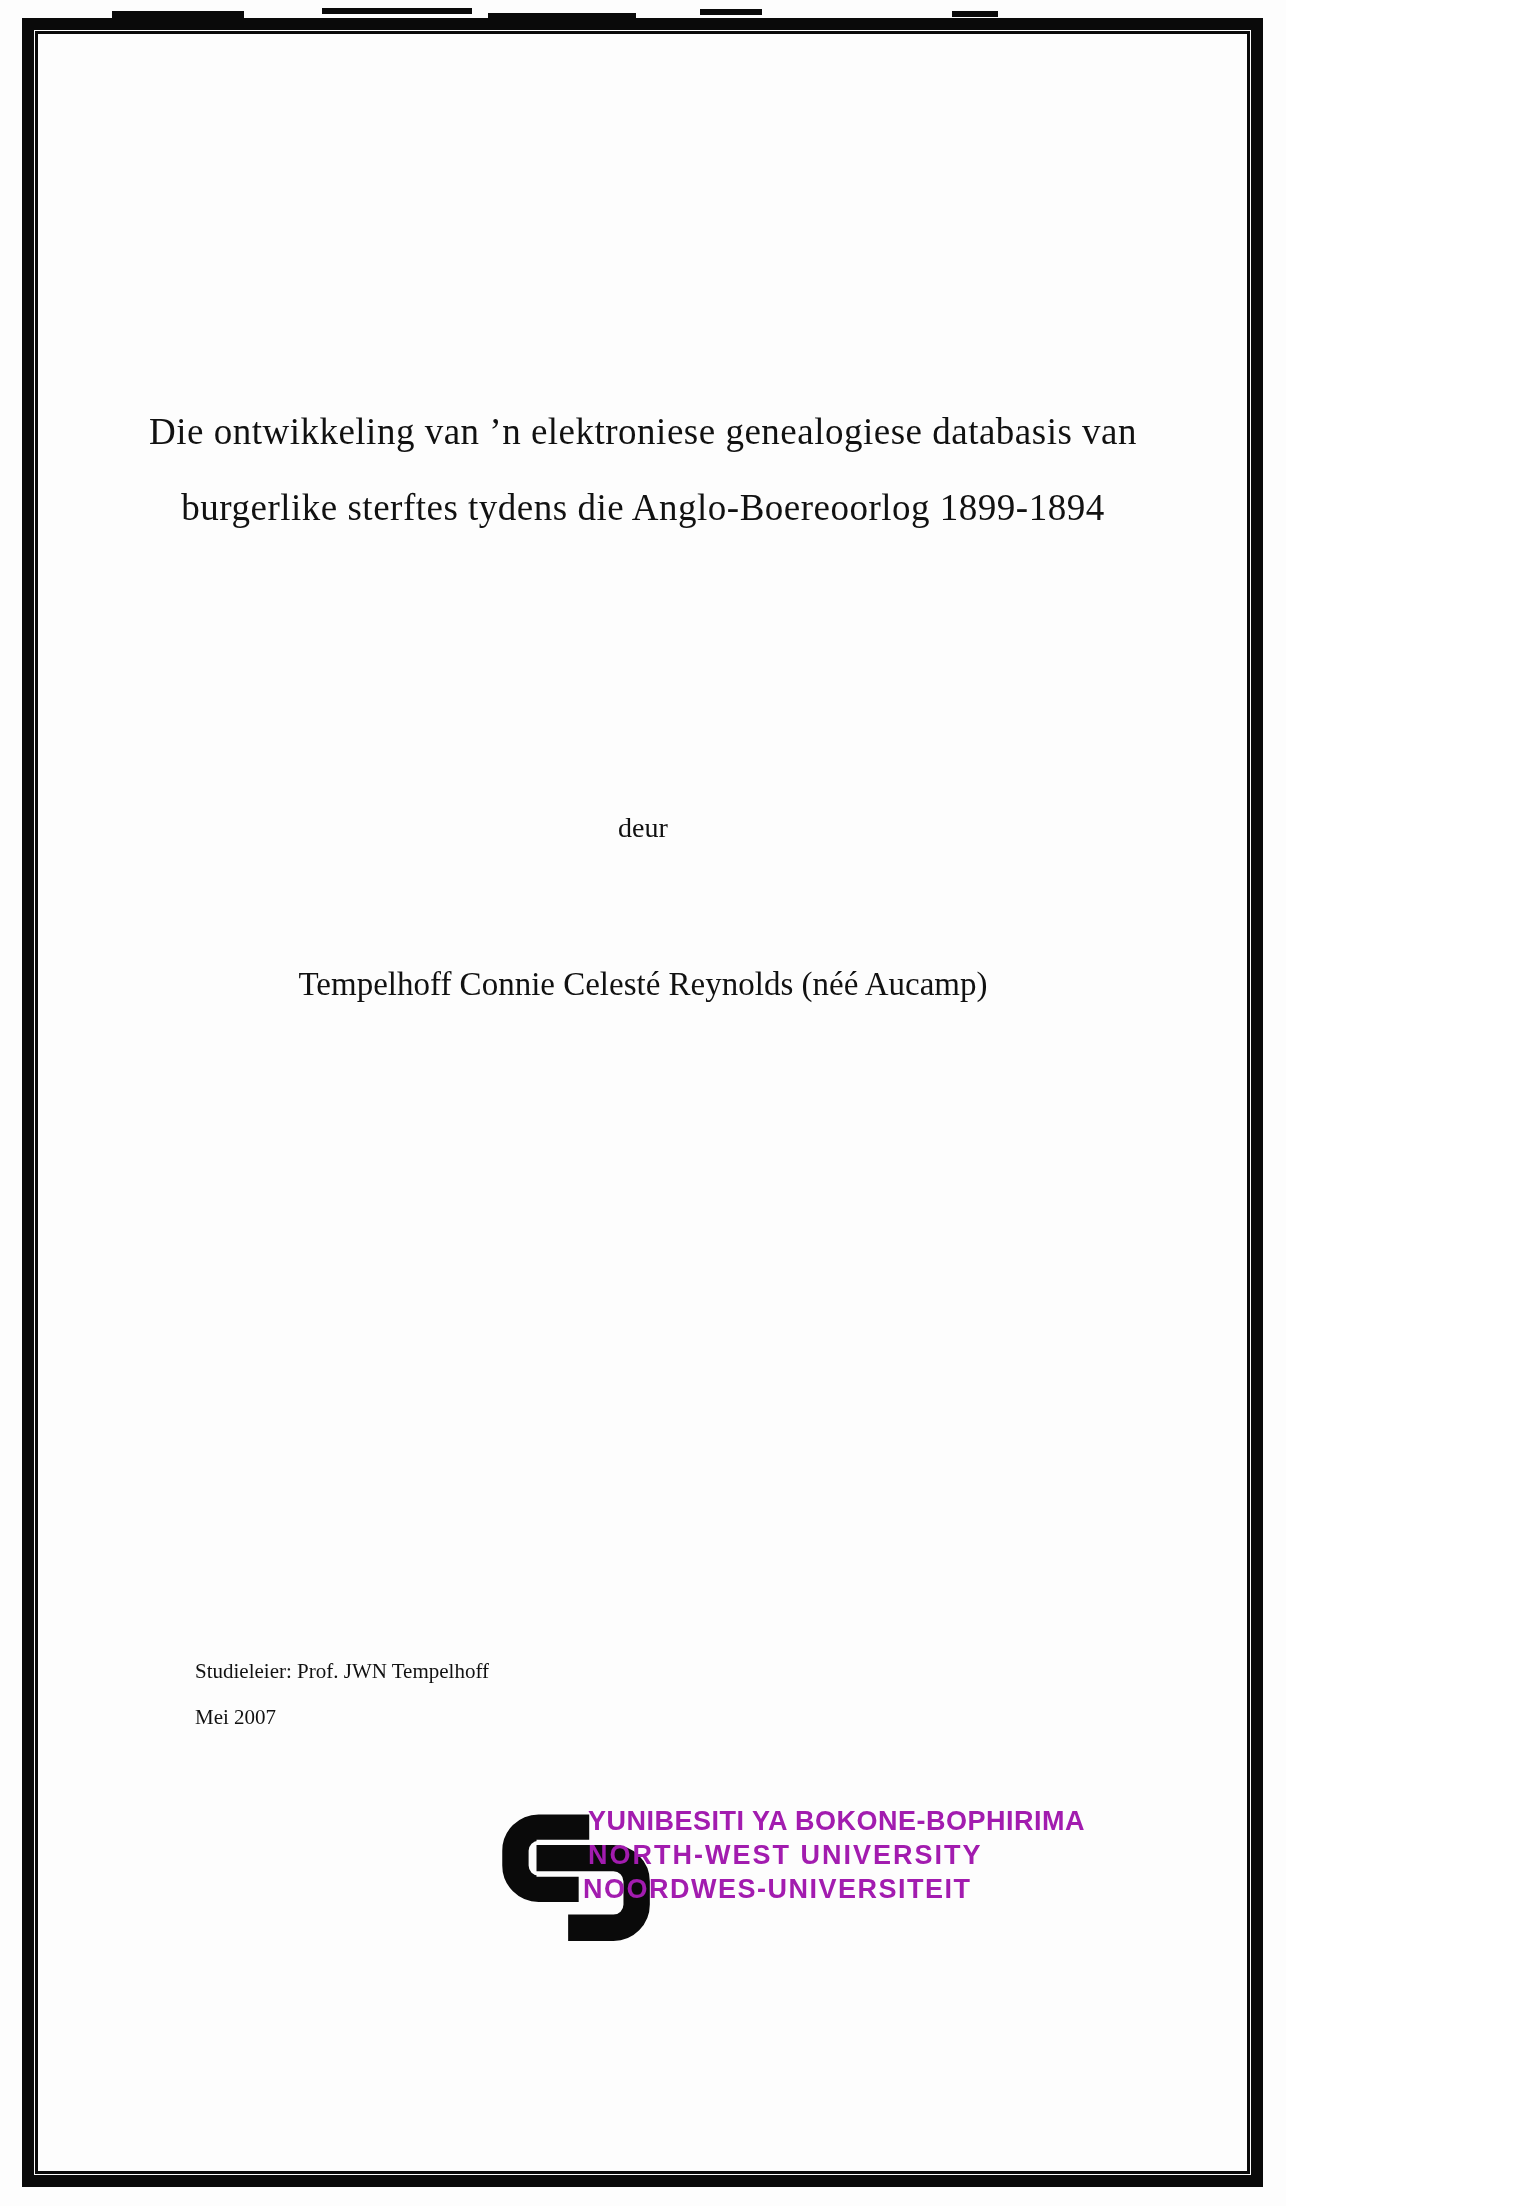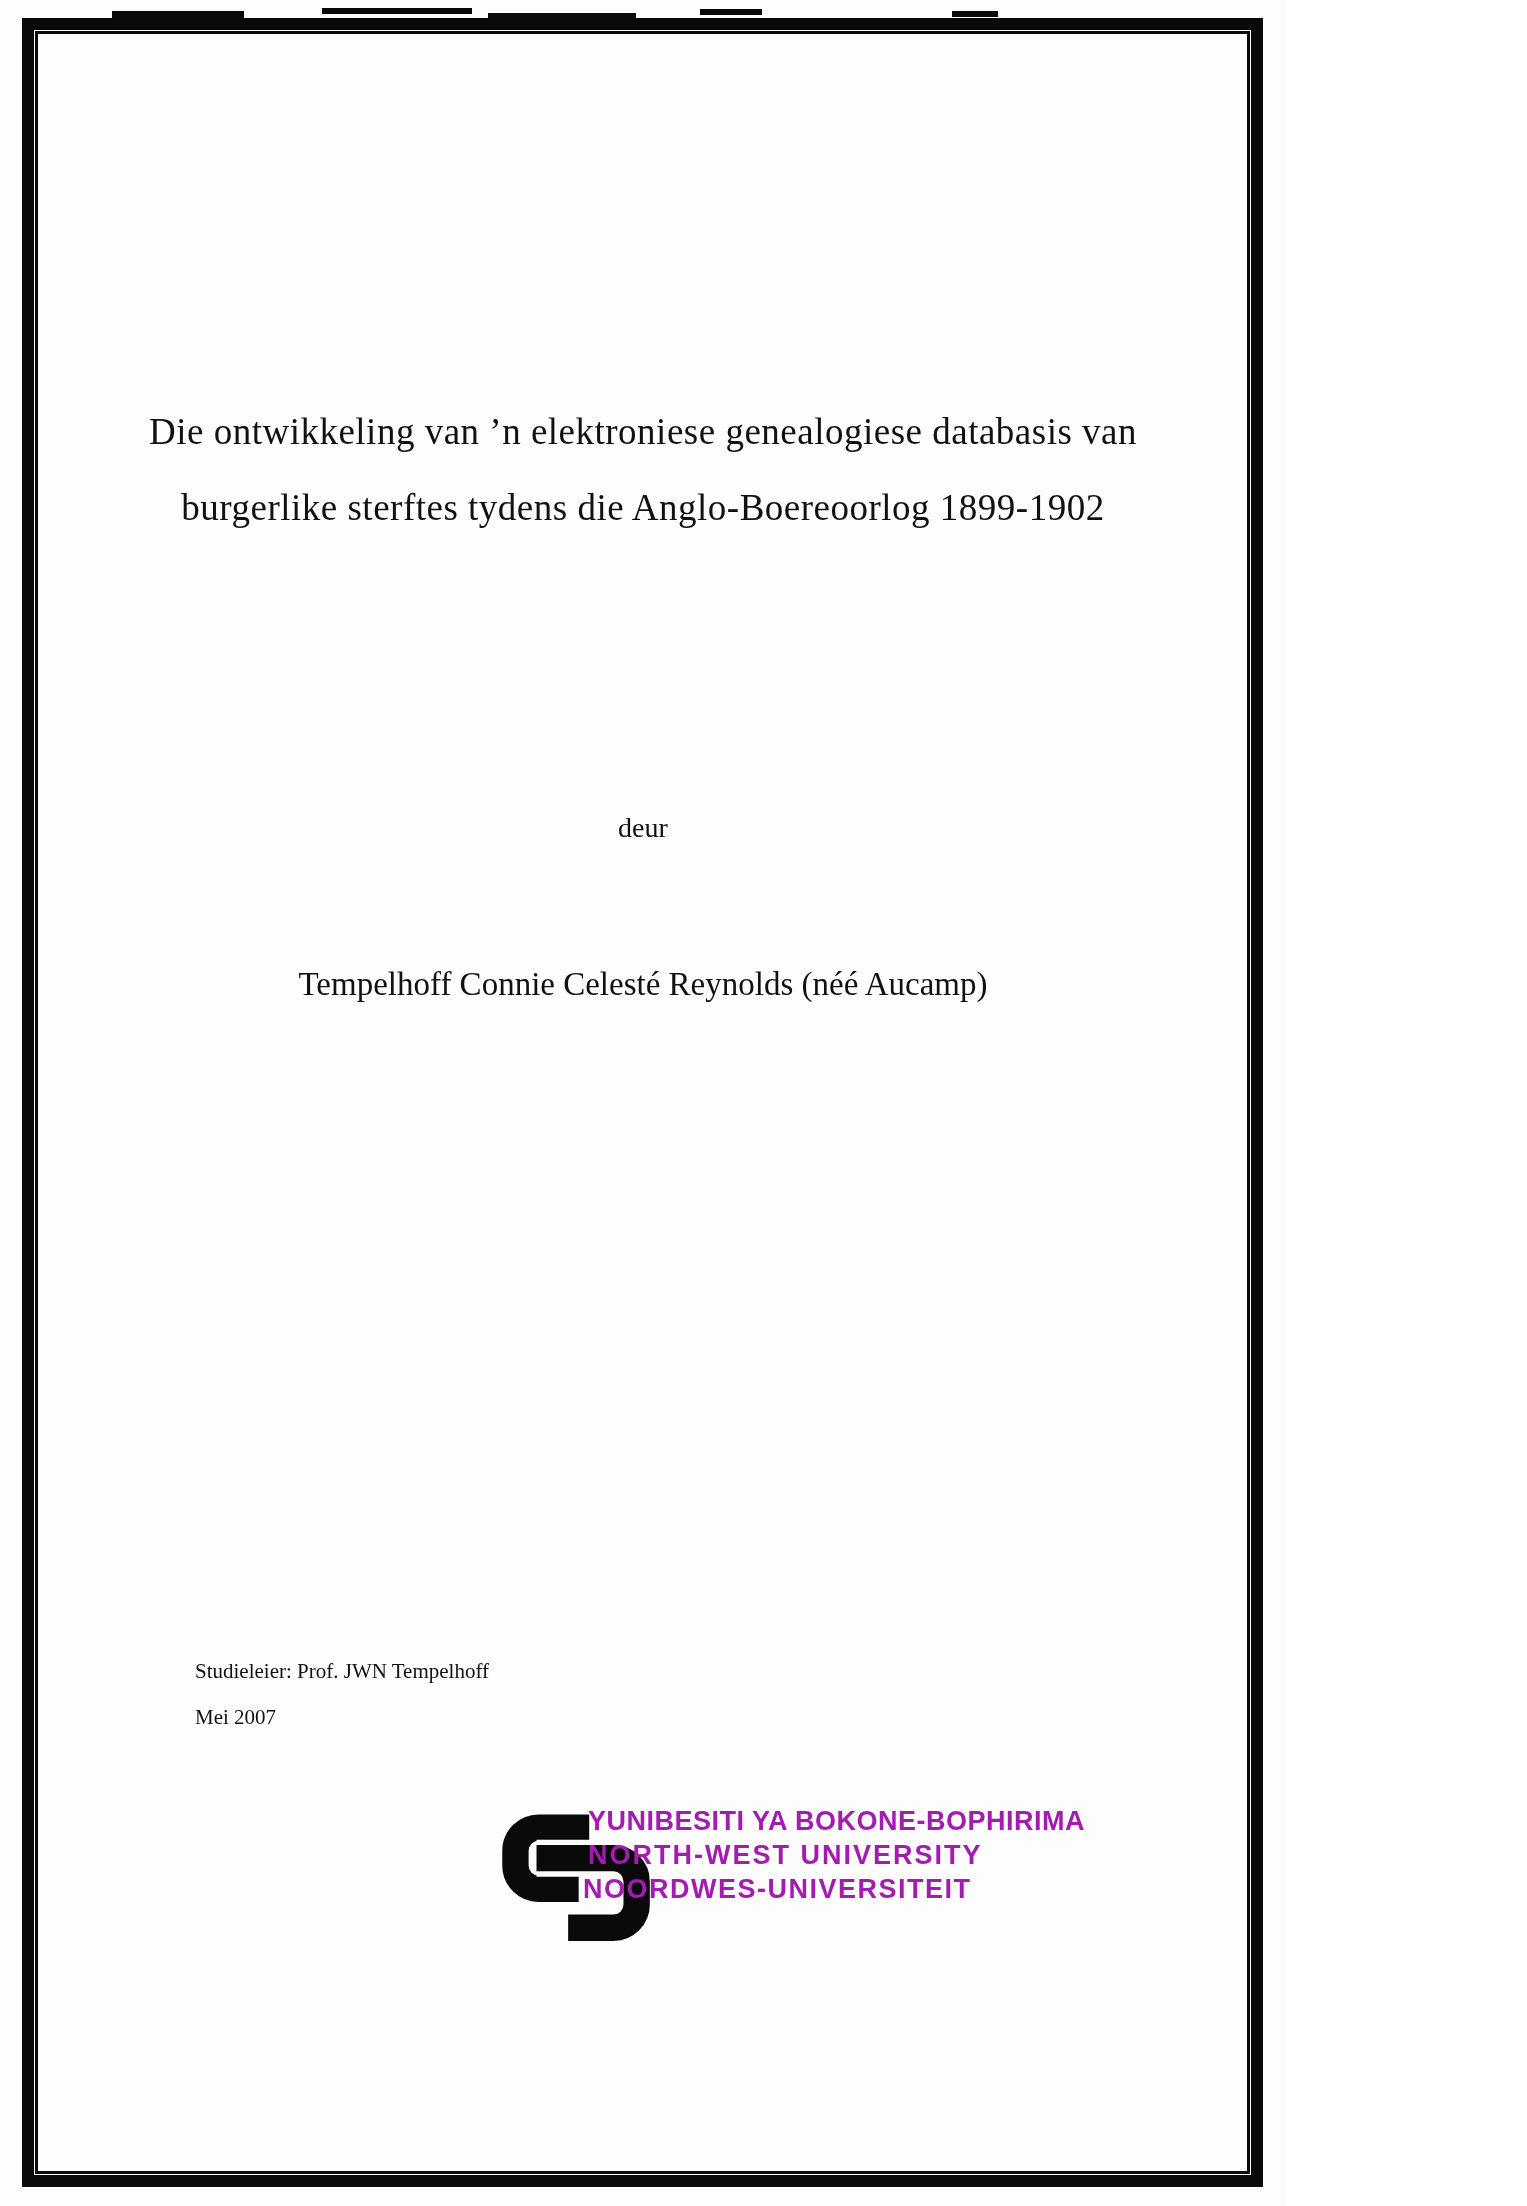--- a/index.html
+++ b/index.html
@@ -123,21 +123,21 @@
   <div class="artifact a4"></div>
   <div class="artifact a5"></div>
   <div class="artifact a6"></div>
 
   <div class="frame-outer">
     <div class="frame-inner"></div>
   </div>
 
   <div class="title">
     <div>Die ontwikkeling van ’n elektroniese genealogiese databasis van</div>
-    <div>burgerlike sterftes tydens die Anglo-Boereoorlog 1899-1902</div>
+    <div>burgerlike sterftes tydens die Anglo-Boereoorlog 1899-1894</div>
   </div>
 
   <div class="byline">deur</div>
 
   <div class="author">Tempelhoff Connie Celesté Reynolds (néé Aucamp)</div>
 
 
   <div class="supervisor">
     <div>Studieleier: Prof. JWN Tempelhoff</div>
     <div>Mei 2007</div>

